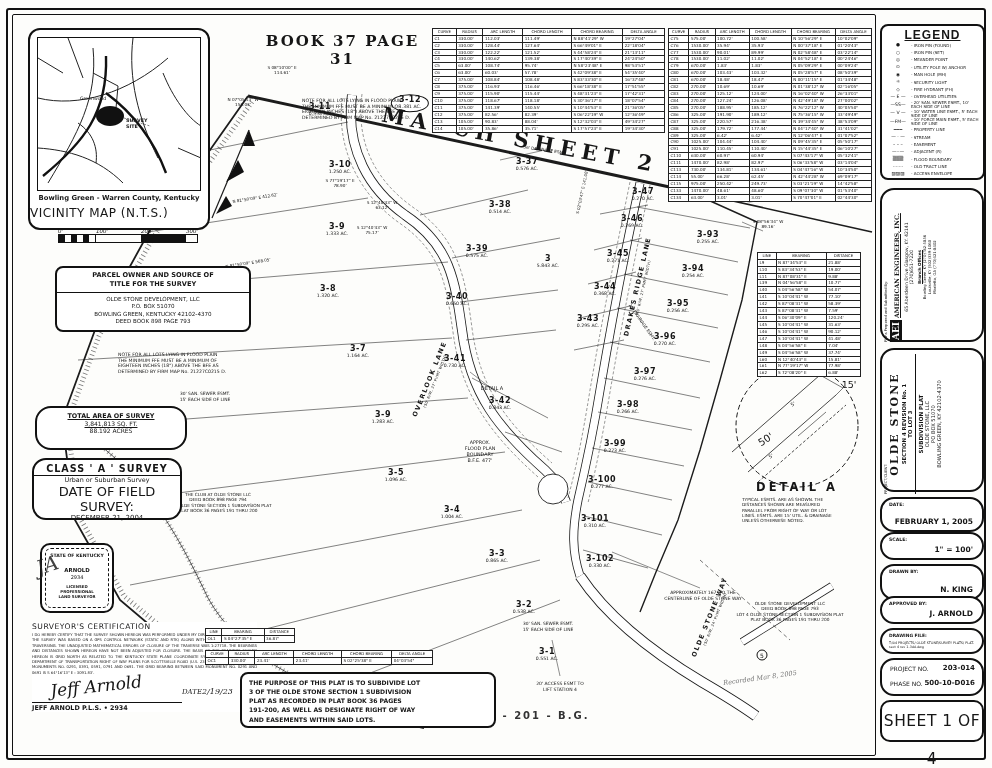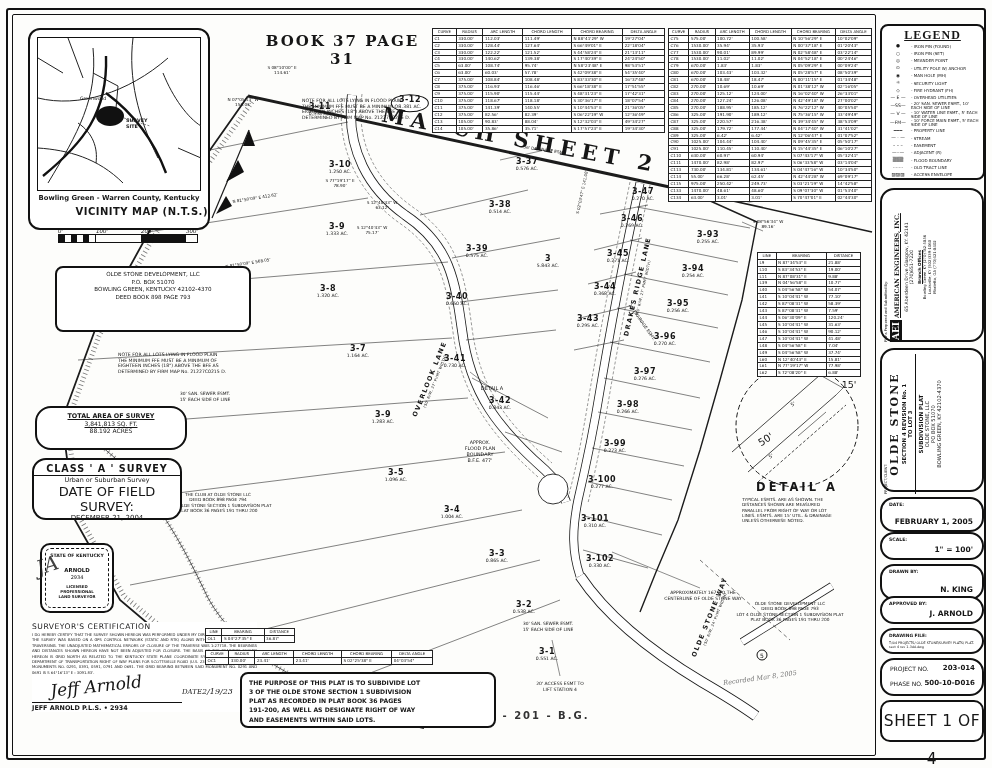--- a/index.html
+++ b/index.html
@@ -165,21 +165,21 @@
           <path d="M68,55 C95,75 115,100 128,135"></path>
         </g>
         <ellipse cx="72" cy="78" rx="14" ry="10" fill="#111"></ellipse>
         <path d="M86,80 L112,88" stroke="#333" stroke-width="0.6" stroke-dasharray="2,1.5" fill="none"></path>
       </svg>
       <div class="abs" style="left:42px;top:58px;font-size:4.6px;">Greenwood</div>
       <div class="abs tinytext" style="left:88px;top:80px;font-size:4.8px;font-weight:bold;">SURVEY
 SITE</div>
     </div>
     <div class="abs" style="left:0;right:0;top:164px;text-align:center;font-size:6.8px;font-weight:bold;">Bowling Green - Warren County, Kentucky</div>
-    <div class="abs" style="left:0;right:0;top:176px;text-align:right;font-size:10px;font-weight:bold;letter-spacing:0.5px;">VICINITY MAP (N.T.S.)</div>
+    <div class="abs" style="left:0;right:0;top:176px;text-align:left;font-size:12px;font-weight:normal;letter-spacing:0.5px;">VICINITY MAP (N.T.S.)</div>
   </div>
 
   <div class="abs" style="left:58px;top:228px;width:140px;z-index:8;">
     <div style="display:flex;justify-content:space-between;font-size:5.5px;font-style:italic;">
 
     <span>0'</span>
         <span>100'</span>
         <span>200'</span>
         <span>300'</span>
       </div>
@@ -527,21 +527,21 @@
           <td>63.00'</td>
           <td>3.01'</td>
           <td>3.01'</td>
           <td>S 70°47'01" E</td>
           <td>02°44'30"</td>
       </tr>
       </tbody>
   </table>
 
   <div class="panel" id="legend" style="left:880px;top:24px;width:105px;height:156px;border-radius:8px;z-index:8;padding:2px 3px;">
-    <div class="ttl" style="font-size:12px;text-decoration:underline;letter-spacing:1px;font-family:Liberation Serif, serif;">LEGEND</div>
+    <div class="ttl" style="font-size:12px;text-decoration:underline;letter-spacing:1px;font-family:Liberation Sans, sans-serif;">LEGEND</div>
     <div>
 
     <div class="lg-item">
           <span class="lg-sym">●</span>
           <span>- IRON PIN (FOUND)</span>
         </div>
         <div class="lg-item">
           <span class="lg-sym">○</span>
           <span>- IRON PIN (SET)</span>
         </div>
@@ -665,20 +665,22 @@
     <span style="position:absolute;left:8px;top:5px;font-size:6px;">PROJECT NO.</span>
     <span style="position:absolute;right:7px;top:4px;font-size:7px;font-weight:bold;">203-014</span>
     <span style="position:absolute;left:8px;top:20px;font-size:6px;">PHASE NO.</span>
     <span style="position:absolute;right:7px;top:19px;font-size:7px;font-weight:bold;">500-10-D016</span>
   </div>
   <div class="sb" style="top:700px;height:42px;border-radius:10px;">
     <div style="text-align:center;line-height:38px;font-size:15.5px;letter-spacing:0.5px;">SHEET 1 OF 4</div>
   </div>
 
   <div class="panel" style="left:55px;top:266px;width:196px;height:66px;border-radius:8px;z-index:8;">
+    <div class="ttl tinytext" style="font-size:6.6px;border-bottom:1.6px solid #111;padding:3px 0;">PARCEL OWNER AND SOURCE OF
+TITLE FOR THE SURVEY</div>
     <div class="tinytext" style="text-align:center;font-size:5.6px;padding-top:3px;">OLDE STONE DEVELOPMENT, LLC
 P.O. BOX 51070
 BOWLING GREEN, KENTUCKY 42102-4370
 DEED BOOK 898 PAGE 793</div>
   </div>
 
   <div class="panel" style="left:35px;top:406px;width:152px;height:44px;border-radius:16px;z-index:8;padding-top:4px;">
     <div class="ttl" style="font-size:6.4px;text-decoration:underline;">TOTAL AREA OF SURVEY</div>
     <div style="text-align:center;font-size:6px;text-decoration:underline;">3,841,813 SQ. FT.</div>
     <div style="text-align:center;font-size:6px;">88.192 ACRES</div>

